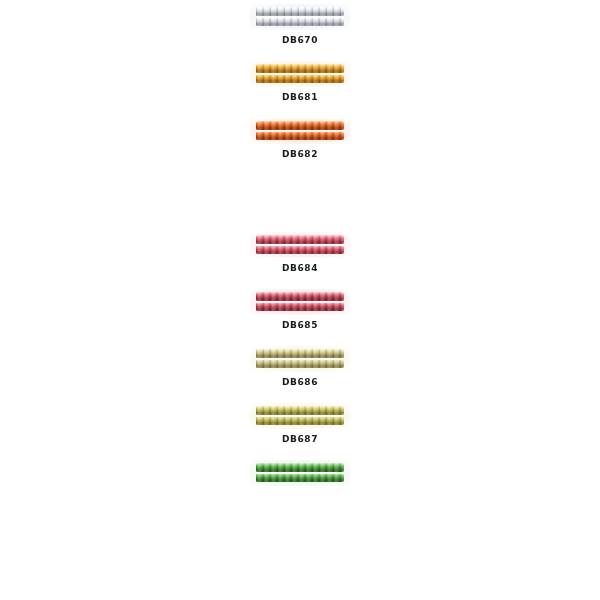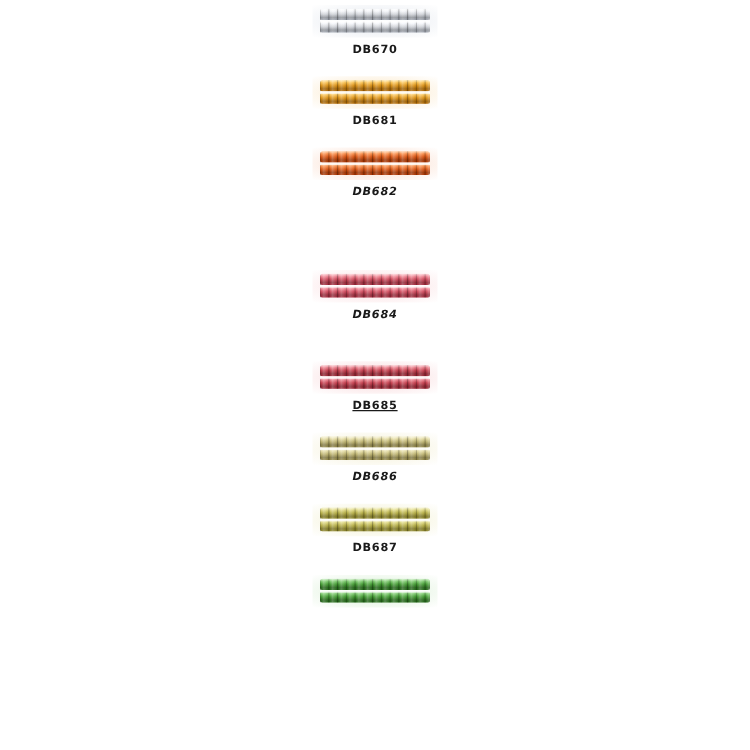--- a/index.html
+++ b/index.html
@@ -163,23 +163,23 @@
             <div class="beads"></div>
             <div class="gloss"></div>
           </div>
           <div class="row bot" style="background: linear-gradient(rgb(255, 160, 84) 0%, rgb(244, 99, 26) 45%, rgb(204, 63, 2) 100%);">
             <div class="beads"></div>
             <div class="gloss"></div>
           </div>
           <div class="seam"></div>
         </div>
       </div>
-      <div class="code" style="color: rgb(26, 26, 26); font-style: italic;">DB682</div>
-    </div>
-    <div class="swatch" style="top: 216px; font-style: italic;">
+      <div class="code" style="color: rgb(26, 26, 26);">DB682</div>
+    </div>
+    <div class="swatch" style="top: 232px;">
       <div class="strip-wrap">
         <div class="plate" style="background: radial-gradient(rgb(253, 240, 241) 0%, rgb(253, 240, 241) 55%, rgb(255, 255, 255) 100%);"></div>
         <div class="tube">
           <div class="row top" style="background: linear-gradient(rgb(249, 163, 174) 0%, rgb(232, 86, 106) 45%, rgb(192, 51, 72) 100%);">
             <div class="beads"></div>
             <div class="gloss"></div>
           </div>
           <div class="row bot" style="background: linear-gradient(rgb(249, 163, 174) 0%, rgb(232, 86, 106) 45%, rgb(192, 51, 72) 100%);">
             <div class="beads"></div>
             <div class="gloss"></div>
@@ -197,38 +197,38 @@
             <div class="beads"></div>
             <div class="gloss"></div>
           </div>
           <div class="row bot" style="background: linear-gradient(rgb(245, 154, 165) 0%, rgb(220, 71, 88) 45%, rgb(179, 43, 60) 100%);">
             <div class="beads"></div>
             <div class="gloss"></div>
           </div>
           <div class="seam"></div>
         </div>
       </div>
-      <div class="code" style="color: rgb(26, 26, 26); text-decoration: underline;">DB685</div>
+      <div class="code" style="color: rgb(26, 26, 26);">DB685</div>
     </div>
     <div class="swatch" style="top: 346px;">
       <div class="strip-wrap">
         <div class="plate" style="background: radial-gradient(rgb(250, 248, 236) 0%, rgb(250, 248, 236) 55%, rgb(255, 255, 255) 100%);"></div>
         <div class="tube">
           <div class="row top" style="background: linear-gradient(rgb(240, 233, 182) 0%, rgb(212, 201, 127) 45%, rgb(171, 158, 83) 100%);">
             <div class="beads"></div>
             <div class="gloss"></div>
           </div>
           <div class="row bot" style="background: linear-gradient(rgb(240, 233, 182) 0%, rgb(212, 201, 127) 45%, rgb(171, 158, 83) 100%);">
             <div class="beads"></div>
             <div class="gloss"></div>
           </div>
           <div class="seam"></div>
         </div>
       </div>
-      <div class="code" style="color: rgb(26, 26, 26); font-style: italic;">DB686</div>
+      <div class="code" style="color: rgb(26, 26, 26);">DB686</div>
     </div>
     <div class="swatch" style="top: 403px;">
       <div class="strip-wrap">
         <div class="plate" style="background: radial-gradient(rgb(249, 248, 233) 0%, rgb(249, 248, 233) 55%, rgb(255, 255, 255) 100%);"></div>
         <div class="tube">
           <div class="row top" style="background: linear-gradient(rgb(236, 230, 154) 0%, rgb(204, 196, 81) 45%, rgb(163, 154, 46) 100%);">
             <div class="beads"></div>
             <div class="gloss"></div>
           </div>
           <div class="row bot" style="background: linear-gradient(rgb(236, 230, 154) 0%, rgb(204, 196, 81) 45%, rgb(163, 154, 46) 100%);">

